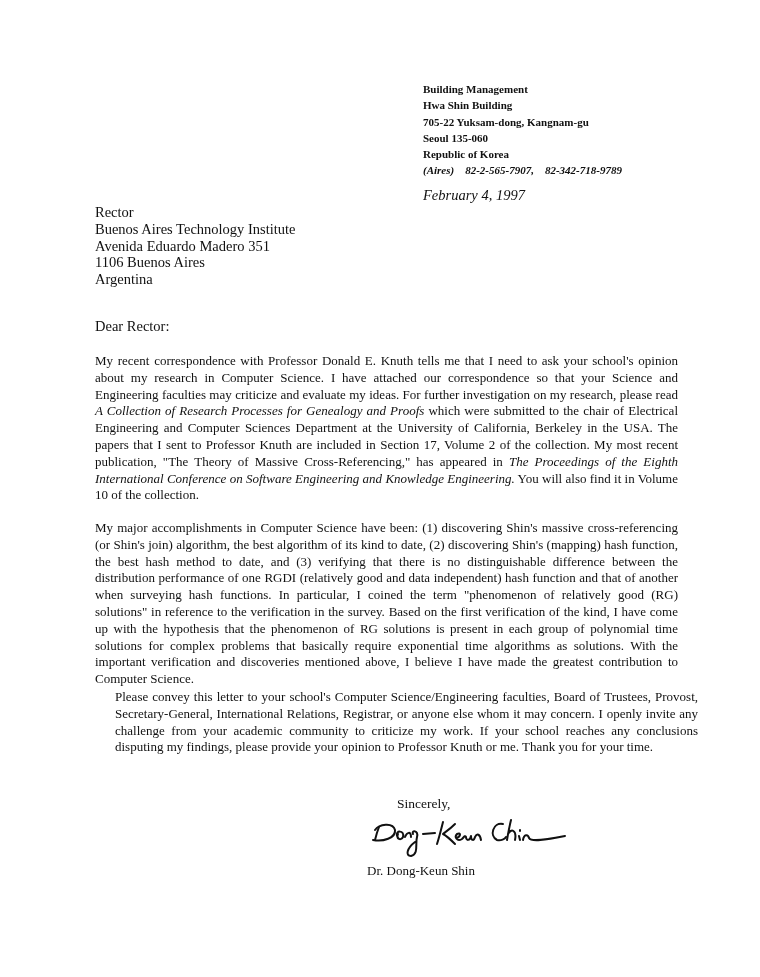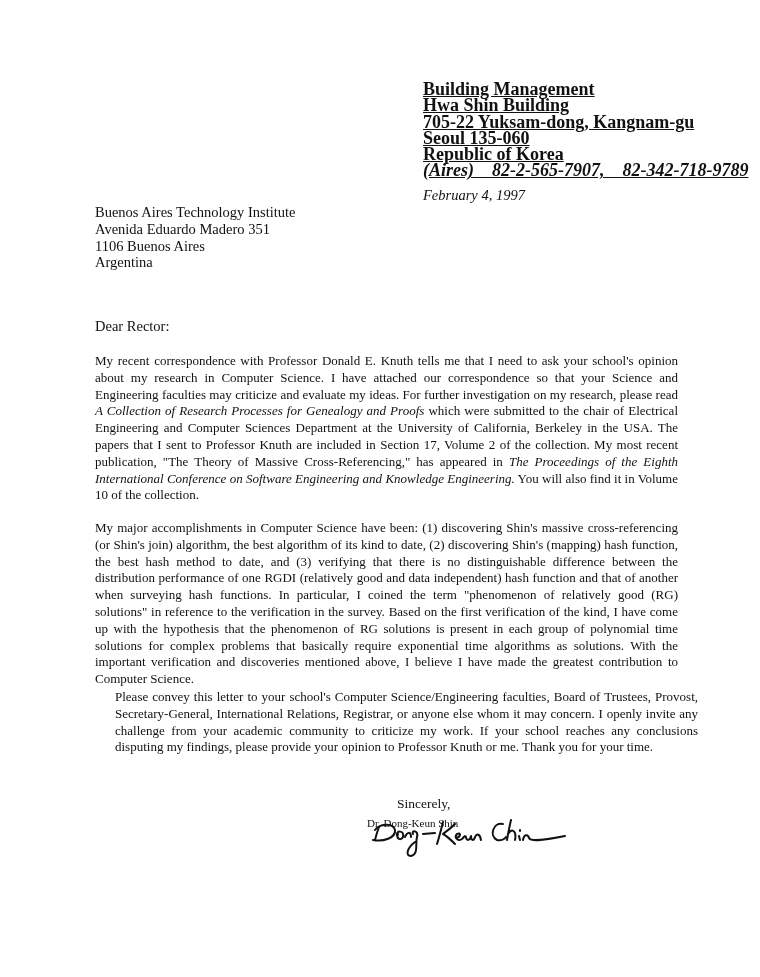--- a/index.html
+++ b/index.html
@@ -1,31 +1,31 @@
 <!DOCTYPE html>
 <html><head>
 <meta charset="utf-8">
 <style>
   html, body { margin: 0; padding: 0; background: #ffffff; }
   body { width: 760px; height: 977px; position: relative; overflow: hidden;
          font-family: "Liberation Serif", "DejaVu Serif", serif; color: #111; }
   .page { position: absolute; left: 0; top: 0; width: 760px; height: 977px; background: #fff; }
-  .sender { position: absolute; left: 423px; top: 81px; font-size: 18px; line-height: 16.3px; font-weight: bold; text-decoration: underline; }
+  .sender { position: absolute; left: 423px; top: 81px; font-size: 11px; line-height: 16.3px; font-weight: bold; }
   .sender .fax { font-style: italic; white-space: pre; }
   .date { position: absolute; left: 423px; top: 187px; font-size: 14.5px; line-height: 17px; font-style: italic; }
   .recipient { position: absolute; left: 95px; top: 204px; font-size: 14.5px; line-height: 16.8px; }
   .salutation { position: absolute; left: 95px; top: 318px; font-size: 14.5px; }
   .para { position: absolute; left: 95px; width: 583px; font-size: 13px; line-height: 16.8px;
           text-align: justify; }
   .p1 { top: 353px; }
   .p2 { top: 520px; }
   .p3 { top: 689px; margin-left: 20px; }
   .closing { position: absolute; left: 397px; top: 796px; font-size: 13.5px; }
   .signature { position: absolute; left: 365px; top: 810px; width: 210px; height: 55px; }
-  .signame { position: absolute; left: 367px; top: 817px; font-size: 11px; }
+  .signame { position: absolute; left: 367px; top: 863px; font-size: 13px; }
   .cc { position: absolute; left: 95px; top: 887px; font-size: 14.5px; white-space: nowrap; }
   .line { display: block; }
   i { font-style: italic; }
 </style>
 </head>
 <body>
 
 <div class="page">
 
   <div class="sender">
@@ -33,20 +33,21 @@
     <span class="line">Hwa Shin Building</span>
     <span class="line">705-22 Yuksam-dong, Kangnam-gu</span>
     <span class="line">Seoul 135-060</span>
     <span class="line">Republic of Korea</span>
     <span class="line fax"><span>(Aires)</span>    <span>82-2-565-7907,    82-342-718-9789</span></span>
   </div>
 
   <div class="date">February 4, 1997</div>
 
   <div class="recipient">
+    <span class="line">Rector</span>
     <span class="line">Buenos Aires Technology Institute</span>
     <span class="line">Avenida Eduardo Madero 351</span>
     <span class="line">1106 Buenos Aires</span>
     <span class="line">Argentina</span>
   </div>
 
   <div class="salutation">Dear Rector:</div>
 
   <div class="para p1"><span>My recent correspondence with Professor Donald E. Knuth tells me that I need to ask your school's opinion about my research in Computer Science.  I have attached our correspondence so that your Science and Engineering faculties may criticize and evaluate my ideas.  For further investigation on my research, please read </span><i>A Collection of Research Processes for Genealogy and Proofs</i><span> which were submitted to the chair of Electrical Engineering and Computer Sciences Department at the University of California, Berkeley in the USA.  The papers that I sent to Professor Knuth are included in Section 17, Volume 2 of the collection.  My most recent publication, "The Theory of Massive Cross-Referencing," has appeared in </span><i>The Proceedings of the Eighth International Conference on Software Engineering and Knowledge Engineering.</i><span>  You will also find it in Volume 10 of the collection.</span></div>
 

